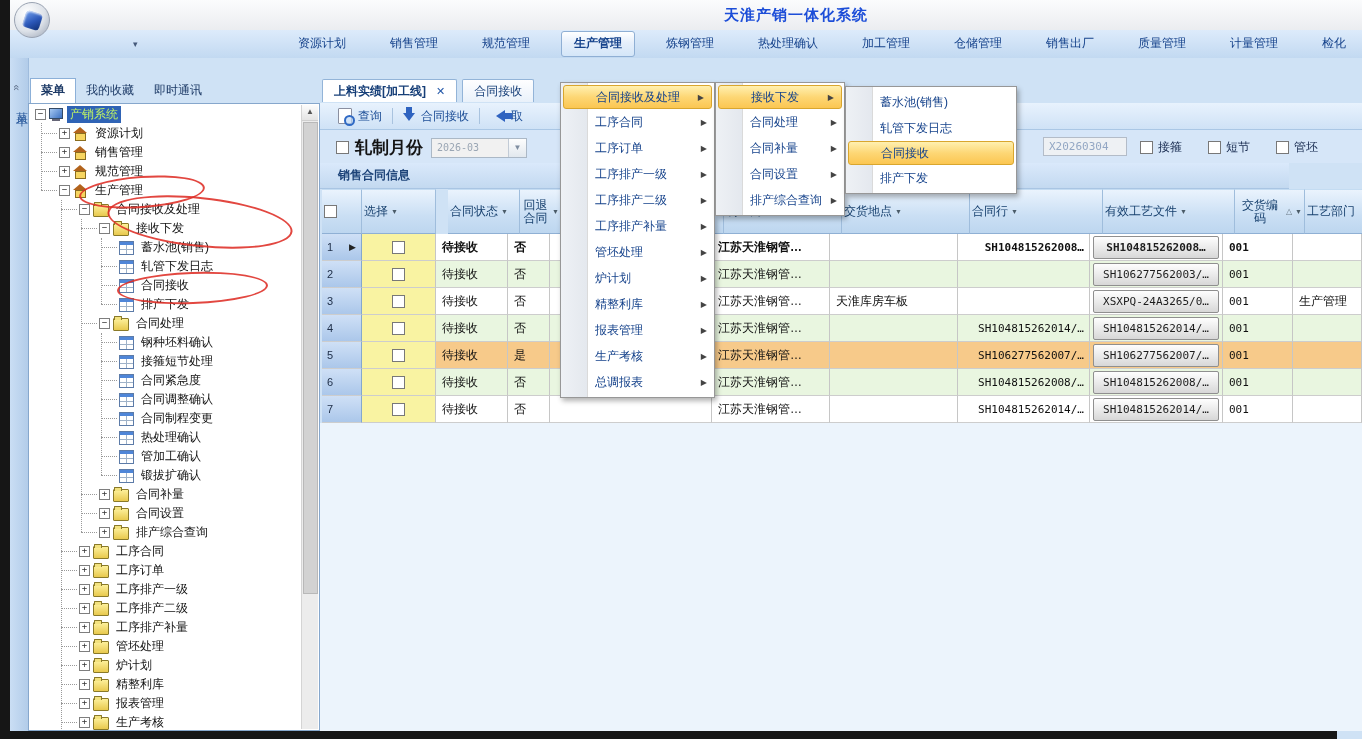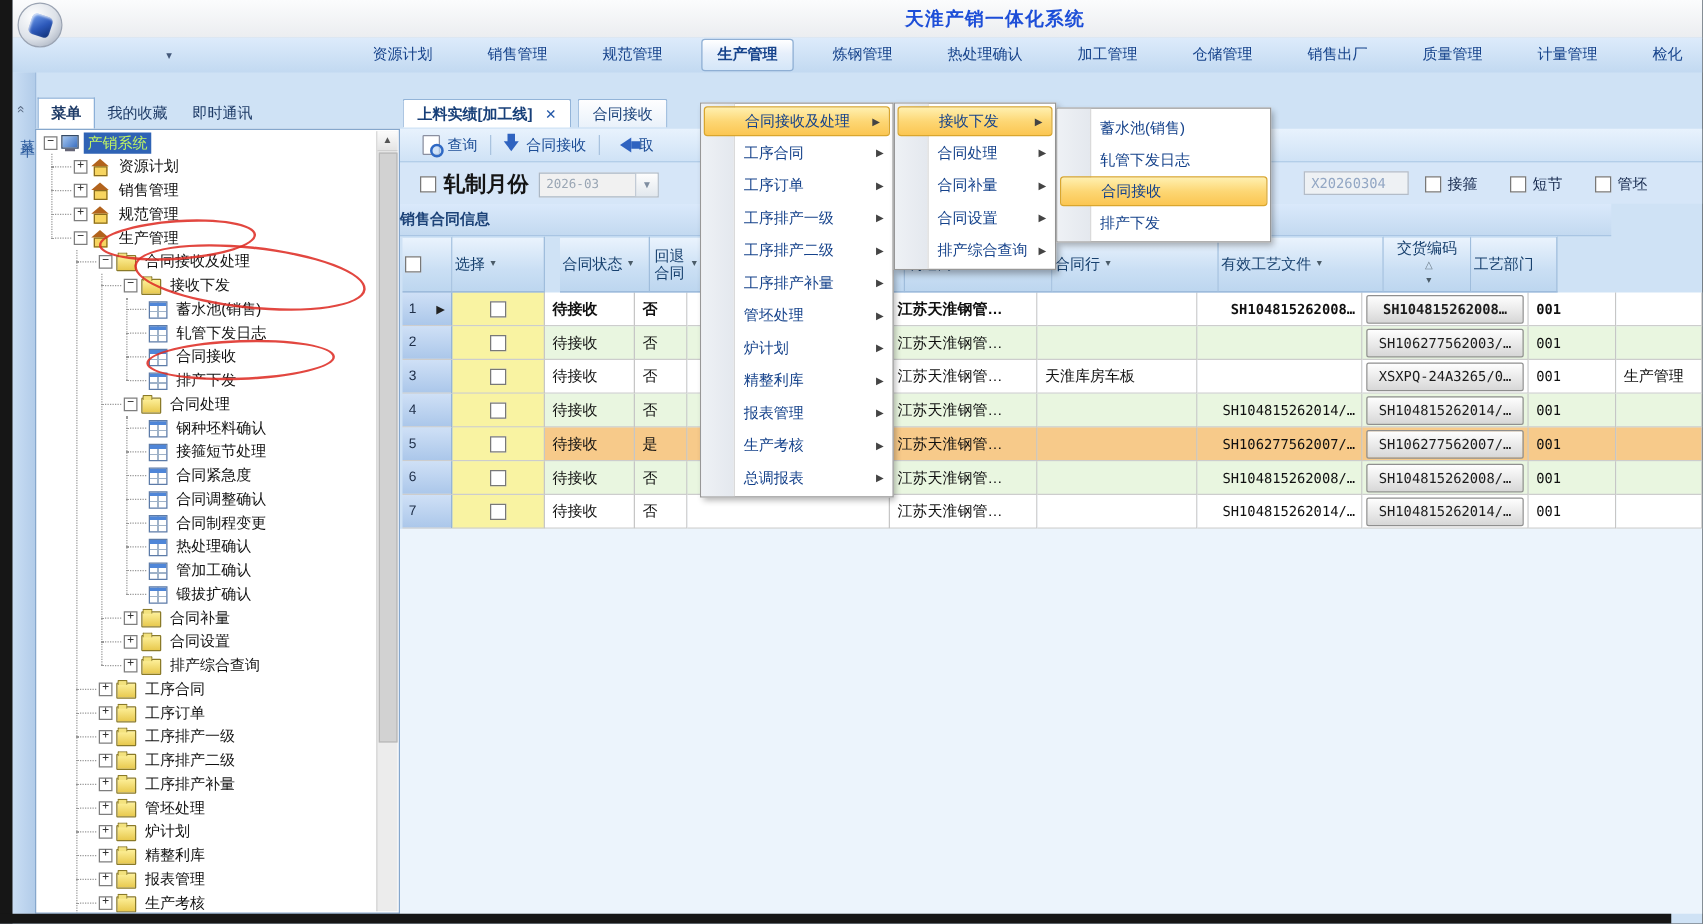--- a/index.html
+++ b/index.html
@@ -93,21 +93,21 @@
   .combo{width:96px;height:20px;background:#f1f1f1;border:1px solid #abb8c6;display:flex;align-items:center;box-sizing:border-box}
   .combo .val{flex:1;font-size:10px;color:#9aa6b4;padding-left:5px;font-family:"DejaVu Sans Mono",monospace}
   .combo .dd{width:17px;height:18px;border-left:1px solid #c2cbd6;background:linear-gradient(#fdfdfd,#e2e8ee);
         color:#7e8da0;font-size:8px;display:flex;align-items:center;justify-content:center}
   .txt{position:absolute;left:723px;top:7px;width:84px;height:19px;background:#eef1f4;border:1px solid #b3bcc8;
        font-size:11px;color:#93a7c4;font-family:"DejaVu Sans Mono",monospace;display:flex;align-items:center;
        padding-left:5px;box-sizing:border-box}
   .fb-cb{position:absolute;top:9px;display:flex;gap:5px;align-items:center;font-size:12px;color:#16294e}
   
   .sectionbar{position:absolute;left:320px;top:163px;width:969px;height:26px;box-sizing:border-box;
-        background:linear-gradient(#dae9fb,#c3d9f0);display:flex;align-items:center;padding-left:0;
+        background:linear-gradient(#dae9fb,#c3d9f0);display:flex;align-items:center;padding-left:18px;
         font-size:12px;font-weight:bold;color:#1d4378;border-bottom:1px solid #a9c5e3}
   
   .grid{position:absolute;left:322px;top:189px;width:1040px}
   .ghead{display:flex;height:45px}
   .gh{box-sizing:border-box;border-right:1px solid #9fbddc;border-bottom:1px solid #8fb0d4;border-top:1px solid #c4dcf2;
       background:linear-gradient(#eaf3fd,#cadff4 60%,#bdd6ef);display:flex;align-items:center;justify-content:flex-start;
       font-size:12px;color:#17406e;text-align:center;line-height:13px;padding:2px;position:relative;flex:none}
   .funnel{font-size:7px;color:#4a5b68;margin-left:3px}
   .sortasc{font-size:8px;color:#6b7b88;margin-left:3px}
   .grow{display:flex;height:27px}
@@ -445,29 +445,33 @@
         </div>
         <div class="gh" style="width: 42px;">
           <span>回退合同</span>
           <span class="funnel">▼</span>
         </div>
         <div class="gh" style="width: 162px;"></div>
         <div class="gh" style="width: 118px;">
           <span>制造商</span>
           <span class="funnel">▼</span>
         </div>
+        <div class="gh" style="width: 128px;">
+          <span>交货地点</span>
+          <span class="funnel">▼</span>
+        </div>
         <div class="gh" style="width: 133px;">
           <span>合同行</span>
           <span class="funnel">▼</span>
         </div>
         <div class="gh" style="width: 132px;">
           <span>有效工艺文件</span>
           <span class="funnel">▼</span>
         </div>
-        <div class="gh" style="width: 70px; flex-direction: column;">
+        <div class="gh" style="width: 70px;">
           <span>交货编码</span>
           <span class="sortasc">△</span>
           <span class="funnel">▼</span>
         </div>
         <div class="gh" style="width: 69px;">
           <span>工艺部门</span>
         </div>
       </div>
     <div id="gbody">
         <div class="grow t-white">

